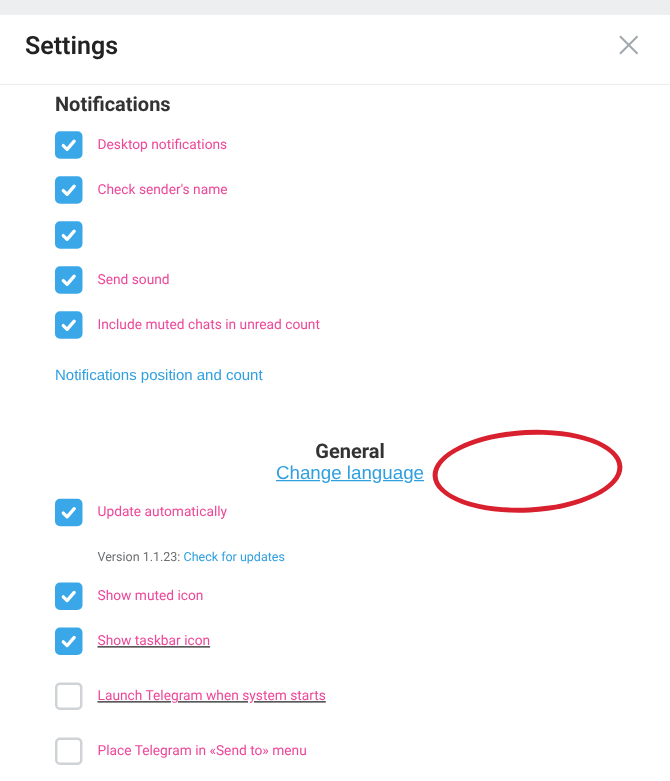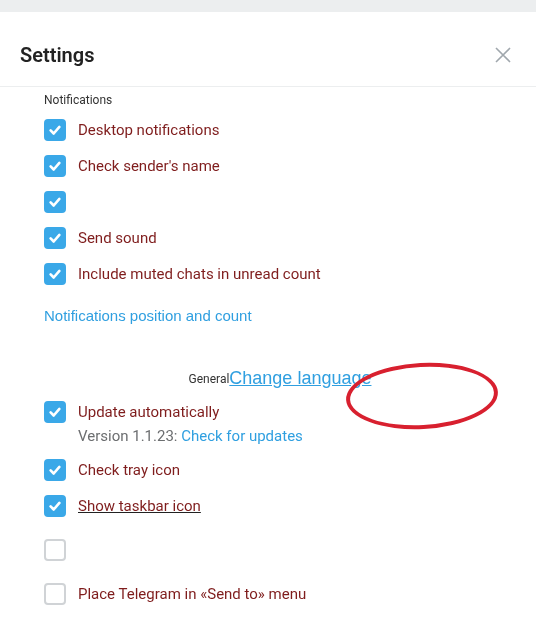--- a/index.html
+++ b/index.html
@@ -1,43 +1,43 @@
 <!DOCTYPE html>
 <html><head>
 <meta charset="utf-8">
 <style>
   * { box-sizing: border-box; margin: 0; padding: 0; }
   html, body { width: 536px; height: 625px; font-family: -apple-system, "Segoe UI", Roboto, Arial, sans-serif; background: #fff; color: #222; }
   .topbar { height: 12px; background: #eceeef; width: 100%; }
   .header {
     display: flex; align-items: center; justify-content: space-between;
-    padding: 30px 20px 18px 20px;
+    padding: 11px 20px 18px 20px;
     border-bottom: 1px solid #eceeef;
   }
   .header h1 { font-size: 20px; font-weight: 600; color: #222; }
   .close-btn { background: none; border: none; cursor: pointer; padding: 4px; line-height: 0; }
   .close-btn svg { width: 18px; height: 18px; stroke: #a0a7ad; stroke-width: 1.6; fill: none; }
   .content { padding: 6px 20px 0 44px; }
-  .section-title { font-size: 12px; font-weight: 400; color: #333; margin-bottom: 12px; }
-  .section-header-row { display: flex; justify-content: center; align-items: center; margin-bottom: 12px; margin-top: 36px; }
-  .change-lang { color: #2f9fe0; font-size: 18px; text-decoration: underline; background: none; border: none; cursor: pointer; padding: 0; }
+  .section-title { font-size: 16px; font-weight: 700; color: #333; margin-bottom: 12px; }
+  .section-header-row { display: flex; justify-content: center; align-items: center; margin-bottom: 12px; margin-top: 36px; flex-direction: column; }
+  .change-lang { color: #2f9fe0; font-size: 15px; text-decoration: underline; background: none; border: none; cursor: pointer; padding: 0; }
   .row { display: flex; align-items: flex-start; gap: 12px; margin-bottom: 14px; }
   .row.bigger-gap { margin-bottom: 22px; text-decoration: underline; }
   .checkbox {
     width: 22px; height: 22px; border-radius: 4px; flex-shrink: 0;
     display: flex; align-items: center; justify-content: center;
     cursor: pointer; border: 2px solid #d0d3d6; background: #fff;
   }
   .checkbox.checked { background: #3aa8e8; border-color: #3aa8e8; }
   .checkbox svg { width: 14px; height: 14px; stroke: #fff; stroke-width: 3; fill: none; stroke-linecap: round; stroke-linejoin: round; }
   .row-body { display: flex; flex-direction: column; }
-  .row-label { font-size: 15px; color: #7f1d1d; line-height: 22px; }
-  .row-sub { font-size: 15px; color: #6c6e70; margin-top: 4px; }
+  .row-label { font-size: 11px; color: #ec4899; line-height: 22px; }
+  .row-sub { font-size: 10px; color: #6c6e70; margin-top: 20px; }
   .row-sub .link { color: #2f9fe0; cursor: pointer; }
-  .text-link { color: #2f9fe0; font-size: 15px; background: none; border: none; cursor: pointer; padding: 0; margin-top: 8px; margin-bottom: 8px; }
+  .text-link { color: #2f9fe0; font-size: 12px; background: none; border: none; cursor: pointer; padding: 0; margin-top: 8px; margin-bottom: 8px; }
   .annotation {
     position: absolute;
     border: 4px solid #d8202f;
     border-radius: 50% / 50%;
     width: 152px; height: 66px;
     pointer-events: none;
     transform: rotate(-3deg);
   }
   .annotation-wrap { position: relative; }
 </style>
@@ -134,37 +134,40 @@
     </div>
   </div>
 
   <div class="row">
     <div class="checkbox checked">
       <svg viewBox="0 0 16 16">
           <path d="M3 8.5 L6.5 12 L13 4.5"></path>
         </svg>
     </div>
     <div class="row-body">
-        <span class="row-label">Check tray icon</span>
+        <span class="row-label">Show muted icon</span>
       </div>
   </div>
 
   <div class="row bigger-gap">
     <div class="checkbox checked">
       <svg viewBox="0 0 16 16">
           <path d="M3 8.5 L6.5 12 L13 4.5"></path>
         </svg>
     </div>
     <div class="row-body">
         <span class="row-label">Show taskbar icon</span>
       </div>
   </div>
 
   <div class="row bigger-gap">
     <div class="checkbox"></div>
+    <div class="row-body">
+        <span class="row-label">Launch Telegram when system starts</span>
+      </div>
   </div>
 
   <div class="row">
     <div class="checkbox"></div>
     <div class="row-body">
         <span class="row-label">Place Telegram in «Send to» menu</span>
       </div>
   </div>
 
 </div>

